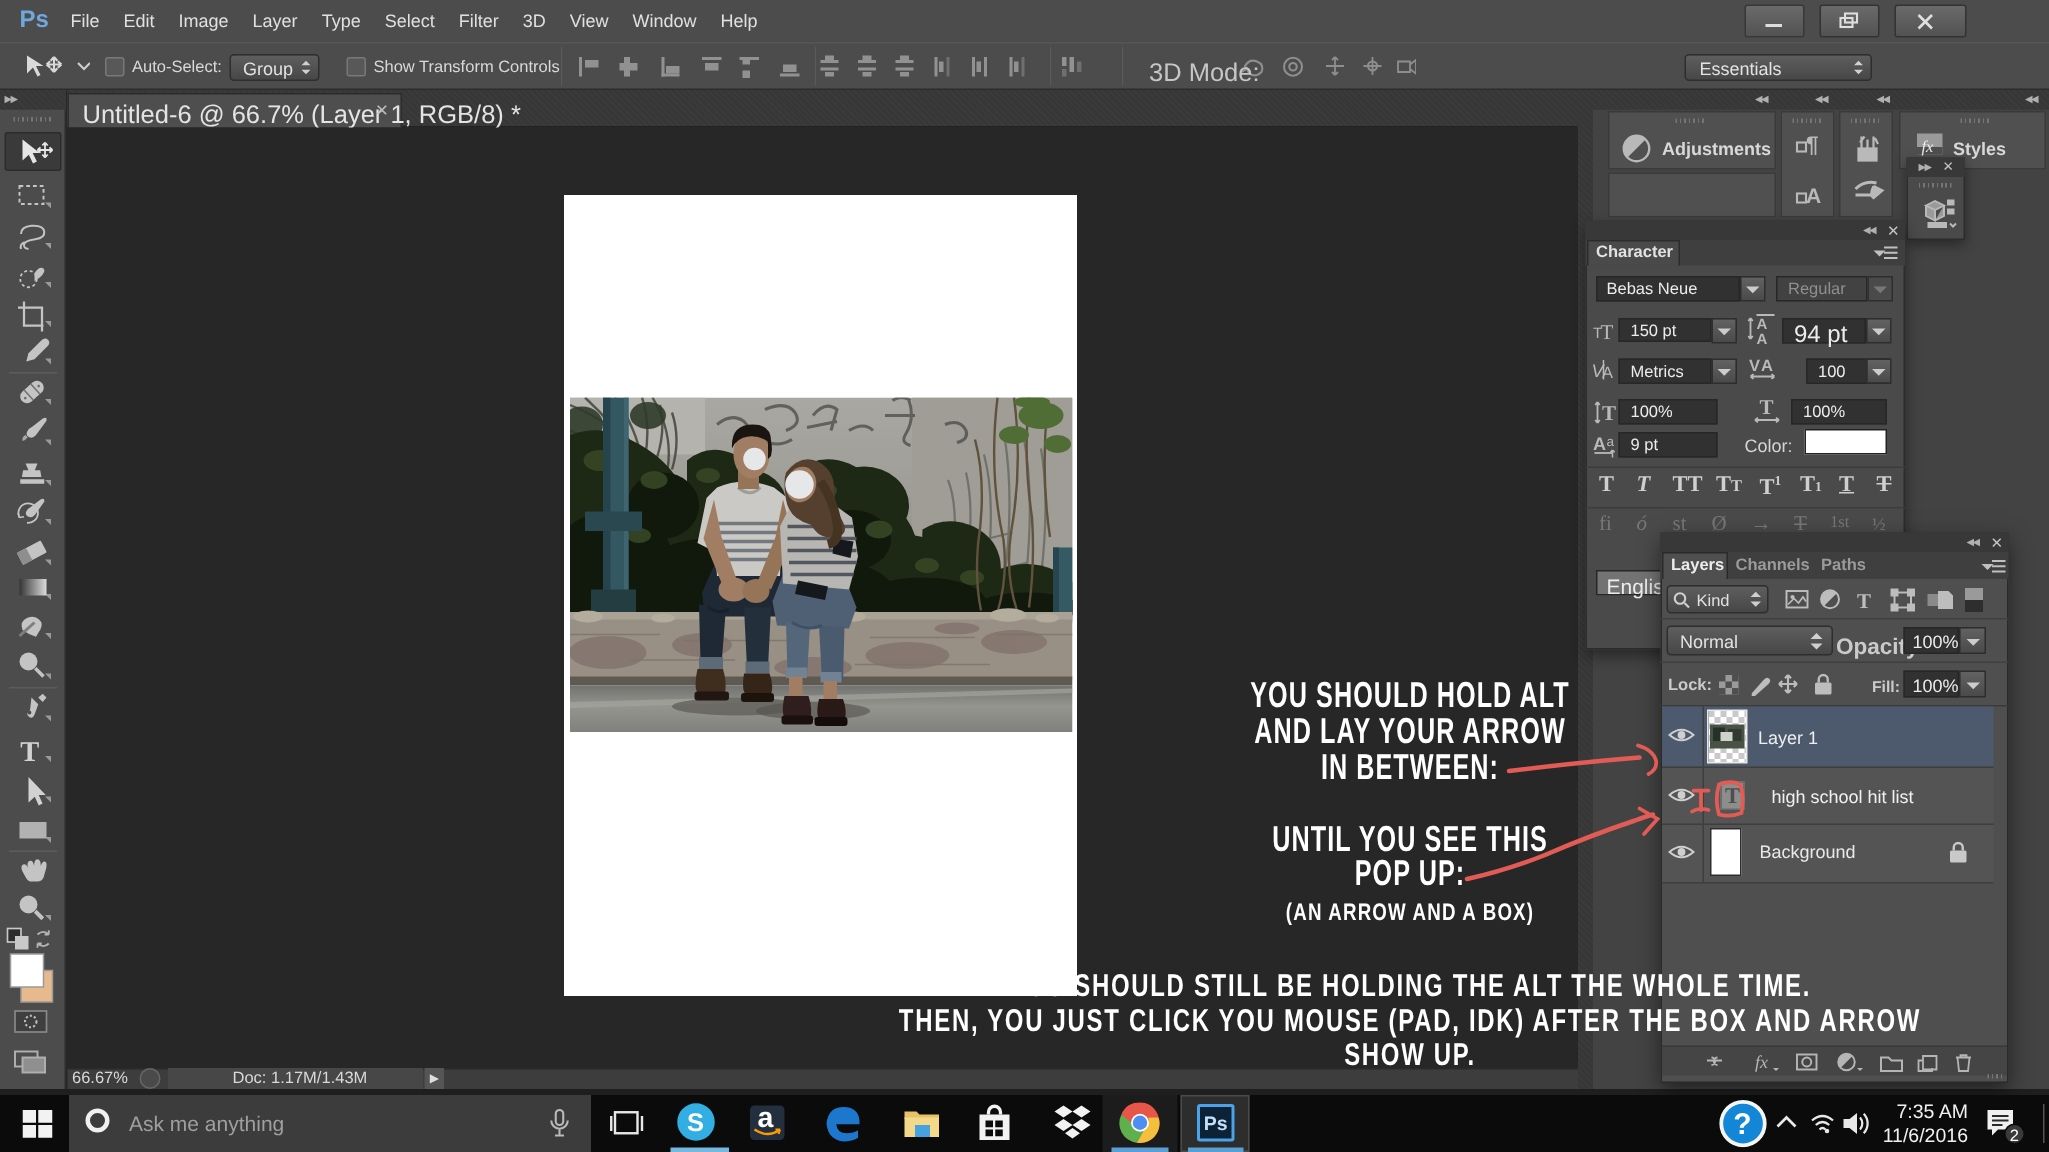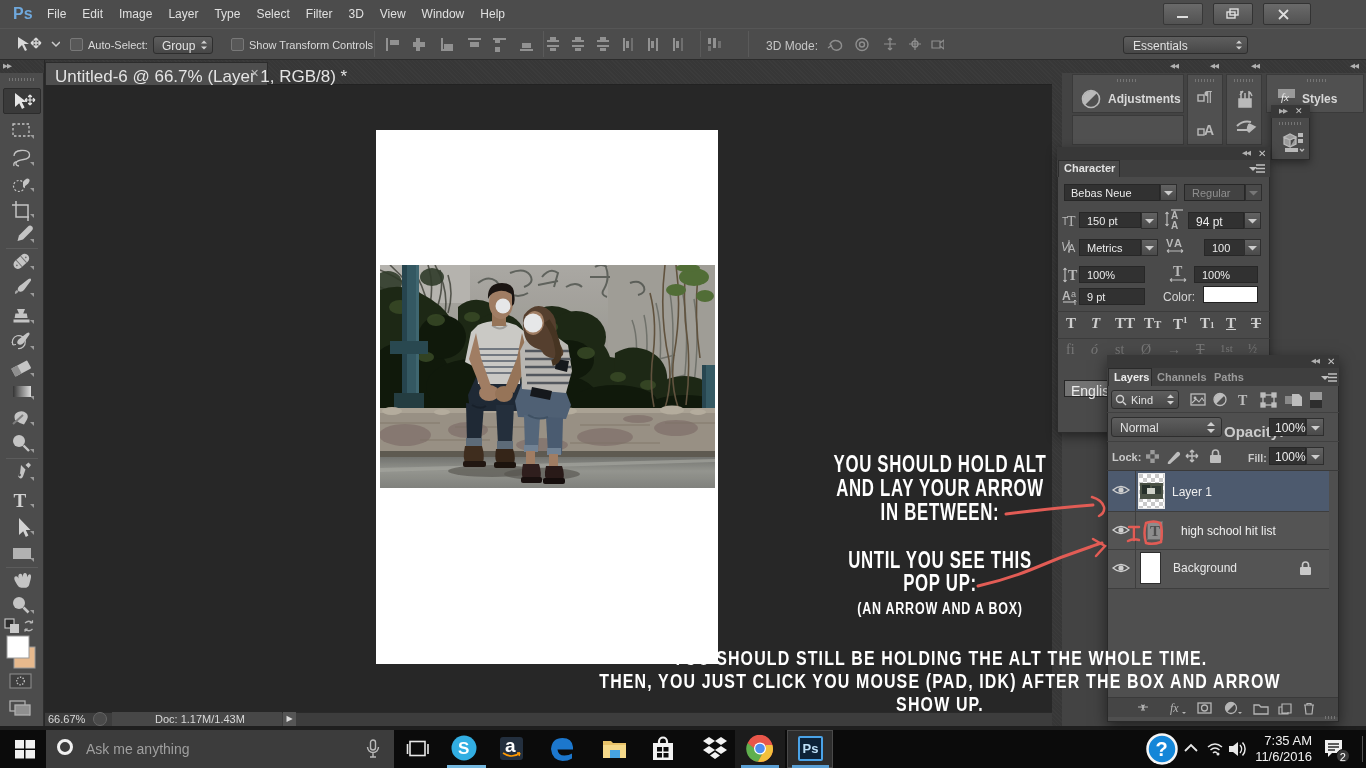--- a/index.html
+++ b/index.html
@@ -103,21 +103,21 @@
     <g fill="none" stroke="#8e8e8e" stroke-width="1.4">
       <path d="M446 8 q3 -5 8 -3 q5 2 3 7 q-4 4 -8 1 Z M444 12 l4 -3"></path>
       <circle cx="478" cy="8.5" r="6"></circle>
         <circle cx="478" cy="8.5" r="2.5"></circle>
       <path d="M506 2 v12 M500 8 h12 M506 2 l-2 2 M506 2 l2 2 M506 14 l-2 -2 M506 14 l2 -2" stroke-width="1.2"></path>
       <path d="M531 2 v12 M525 8 h12" stroke-width="1.2"></path>
         <circle cx="531" cy="8" r="3"></circle>
       <path d="M548 5 h8 v7 h-8 Z M556 7 l4 -3 v9 l-4 -3" stroke-width="1.2"></path>
     </g>
   </svg>
-  <div class="abs txt" style="left:766px;top:39px;color:#c6c6c6;font-size:12px;">3D Mode:</div>
+  <div class="abs txt" style="left:766px;top:39px;color:#c6c6c6;font-size:17px;">3D Mode:</div>
 
   <div class="abs combo" style="left:1123px;top:36px;width:125px;height:18px;font-size:12px;padding:2px 0 0 9px;">Essentials</div>
   <svg class="abs" style="left:1233px;top:39px;" width="12" height="12">
       <path d="M3 4.5 L6 1.5 L9 4.5 Z M3 7.5 L6 10.5 L9 7.5 Z" fill="#d0d0d0"></path>
     </svg>
 
   <div class="abs" style="left:0;top:60px;width:44px;height:666px;background:#4c4c4c;border-right:1px solid #2e2e2e;"></div>
   <div class="abs tex" style="left:0;top:60px;width:44px;height:13px;"></div>
   <div class="abs chev" style="left:3px;top:62px;">▶▶</div>
   <div class="abs grip" style="left:9px;top:78px;width:26px;"></div>
@@ -516,21 +516,21 @@
   <div class="abs dbtn" style="left:1141px;top:212px;width:17px;height:17px;"></div>
   <svg class="abs" style="left:1144px;top:218px;" width="11" height="7">
       <path d="M1 1 l4.5 4.5 L10 1 Z" fill="#ccc"></path>
     </svg>
   <svg class="abs" style="left:1165px;top:209px;" width="20" height="22" fill="#b9b9b9">
       <text x="6" y="10" font-size="10" font-weight="bold">A</text>
       <text x="6" y="20" font-size="10" font-weight="bold">A</text>
       <path d="M2 3 v14 M2 3 l-1.5 2 M2 3 l1.5 2 M2 17 l-1.5 -2 M2 17 l1.5 -2" stroke="#b9b9b9" stroke-width="1.2" fill="none"></path>
       <path d="M6 1 h12" stroke="#b9b9b9" stroke-width="1.2"></path>
     </svg>
-  <div class="abs dfield" style="left:1188px;top:212px;width:56px;height:17px;font-size:12px;padding:2px 0 0 7px;">94 pt</div>
+  <div class="abs dfield" style="left:1188px;top:212px;width:56px;height:17px;font-size:16px;padding:2px 0 0 7px;">94 pt</div>
   <div class="abs dbtn" style="left:1244px;top:212px;width:17px;height:17px;"></div>
   <svg class="abs" style="left:1247px;top:218px;" width="11" height="7">
       <path d="M1 1 l4.5 4.5 L10 1 Z" fill="#ccc"></path>
     </svg>
 
   <svg class="abs" style="left:1061px;top:239px;" width="18" height="18" fill="#b9b9b9">
       <text x="0" y="12" font-size="12" font-style="italic">V</text>
       <text x="7" y="13" font-size="11">A</text>
       <path d="M8 1 v13" stroke="#b9b9b9" stroke-width="1"></path>
     </svg>

